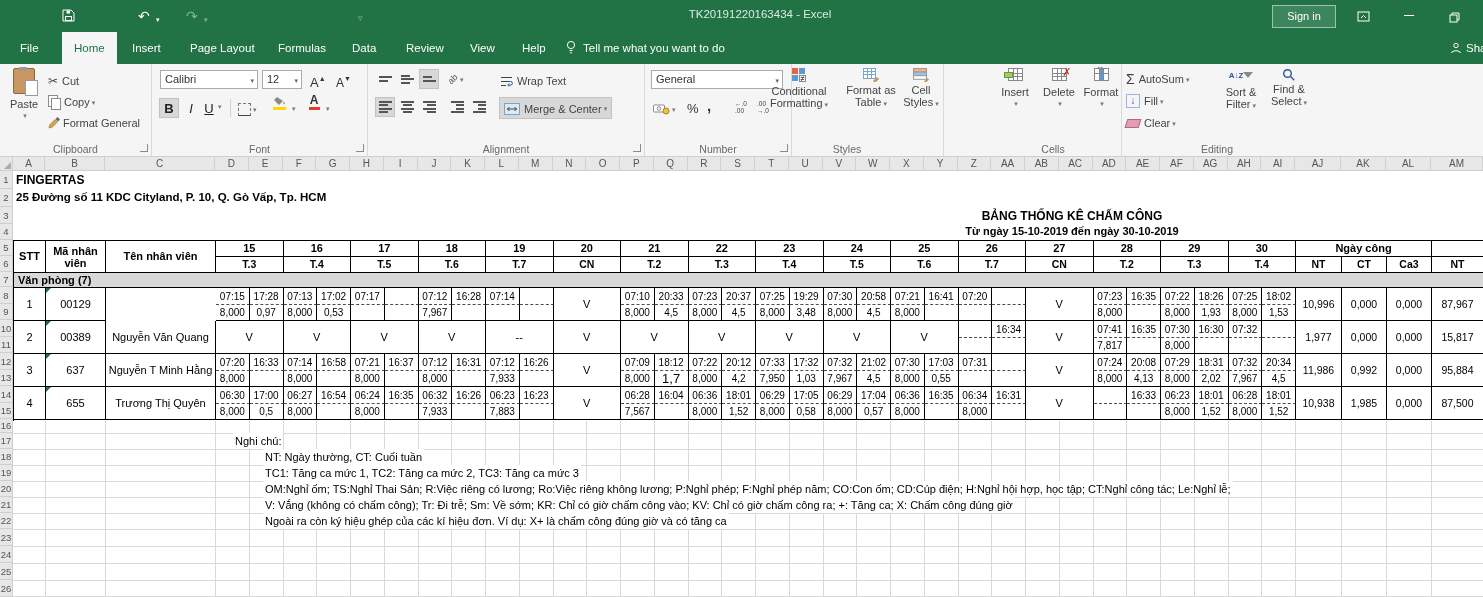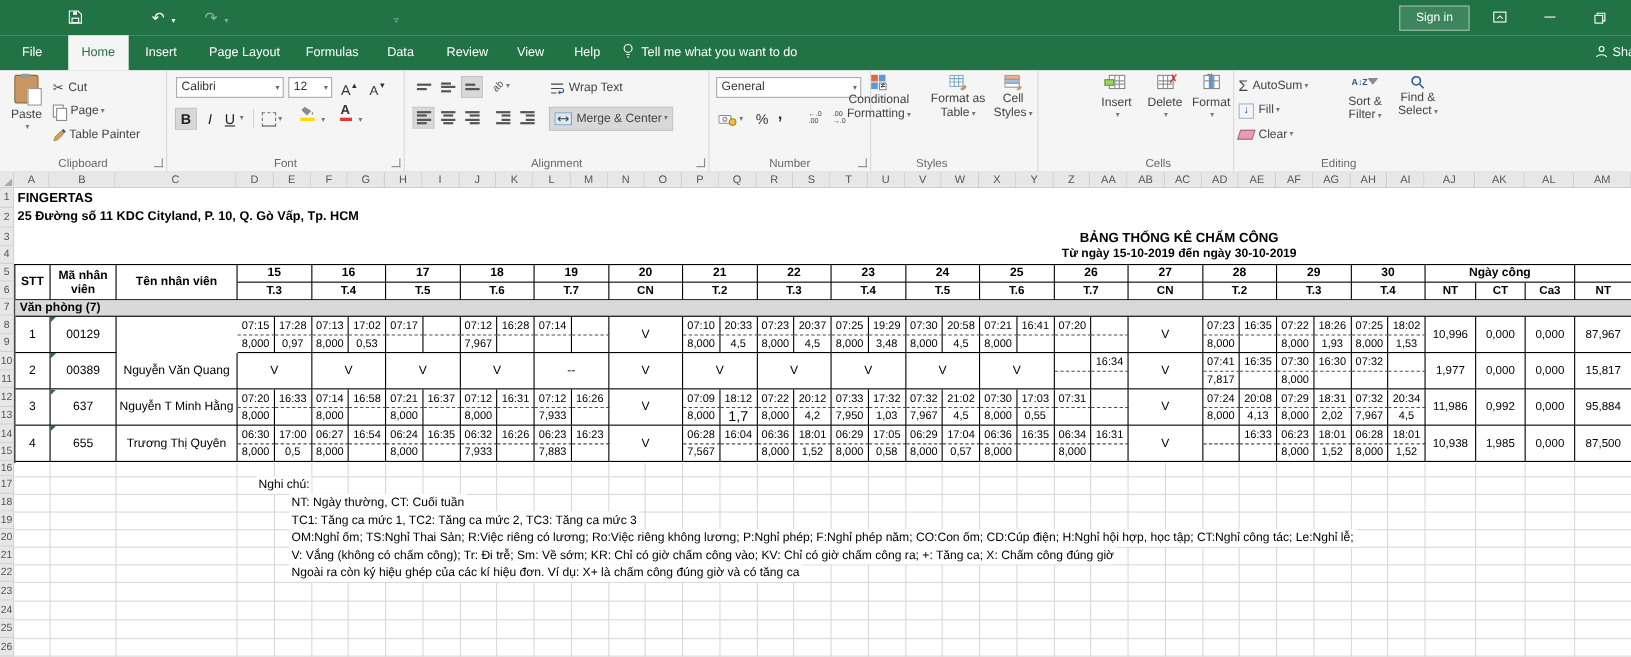--- a/index.html
+++ b/index.html
@@ -86,20 +86,21 @@
           <path d="M1 1h8l3 3v8H1z" fill="none" stroke="#fff"></path>
           <rect x="3.5" y="7.5" width="6" height="4" fill="none" stroke="#fff"></rect>
           <rect x="4.5" y="1.5" width="3.5" height="3" fill="#fff"></rect>
         </svg>
     </span>
     <span class="qat" style="left:138px;font-size:14px">↶</span>
     <span class="qat" style="left:156px;top:13px;font-size:7px">▾</span>
     <span class="qat dim" style="left:186px;font-size:14px">↷</span>
     <span class="qat dim" style="left:204px;top:13px;font-size:7px">▾</span>
     <span class="qat dim" style="left:358px;top:11px;font-size:9px">▿</span>
+    <div class="wintitle">TK20191220163434 - Excel</div>
     <div class="signin">Sign in</div>
     <span class="winbtn" style="left:1357px">
       <svg width="13" height="13">
           <rect x="1" y="2" width="11" height="9" fill="none" stroke="#fff"></rect>
           <path d="M4 8l2.5-2.5L9 8" fill="none" stroke="#fff"></path>
         </svg>
     </span>
     <span class="winbtn" style="left:1404px;top:15px">
         <span style="display:block;width:10px;height:1px;background:#fff"></span>
       </span>
@@ -140,26 +141,26 @@
     <div class="rgroup" style="left:0;width:152px">
       <div class="bigbtn" style="left:4px;top:4px;width:40px;height:66px">
         <span class="ic-clip">
             <i></i>
             <b></b>
           </span>
         <span style="margin-top:4px">Paste</span>
         <span class="caret">▾</span>
       </div>
       <div class="smbtn" style="left:48px;top:7px"><span class="icg">✂</span><span>Cut</span></div>
-      <div class="smbtn" style="left:48px;top:28px"><span class="ic-copy"><b></b><b class="b2"></b></span><span>Page</span><span class="caret">▾</span></div>
+      <div class="smbtn" style="left:48px;top:28px"><span class="ic-copy"><b></b><b class="b2"></b></span><span>Copy</span><span class="caret">▾</span></div>
       <div class="smbtn" style="left:48px;top:49px">
         <svg width="12" height="12" style="vertical-align:middle;margin-right:3px">
             <path d="M1 11l3.5-1 5-5-2.5-2.5-5 5z" fill="#d8a24a" stroke="#8a6a3f" stroke-width=".6"></path>
             <path d="M7.5 2l2-2 2.5 2.5-2 2z" fill="#666"></path>
-          </svg><span>Table Painter</span>
+          </svg><span>Format General</span>
       </div>
       <span class="glabel">Clipboard</span>
       <span class="launcher"></span>
     </div>
 
     <div class="rgroup" style="left:152px;width:216px">
       <div class="combo" style="left:8px;top:6px;width:98px;height:19px"><span>Calibri</span><span class="cdd" style="line-height:19px">▾</span></div>
       <div class="combo" style="left:110px;top:6px;width:40px;height:19px"><span>12</span><span class="cdd" style="line-height:19px">▾</span></div>
       <div class="smbtn" style="left:158px;top:5px;font-size:13px;color:#333">A<span style="font-size:7px;vertical-align:6px">▲</span></div>
       <div class="smbtn" style="left:184px;top:5px;font-size:12px;color:#333">A<span style="font-size:7px;vertical-align:6px">▼</span></div>

